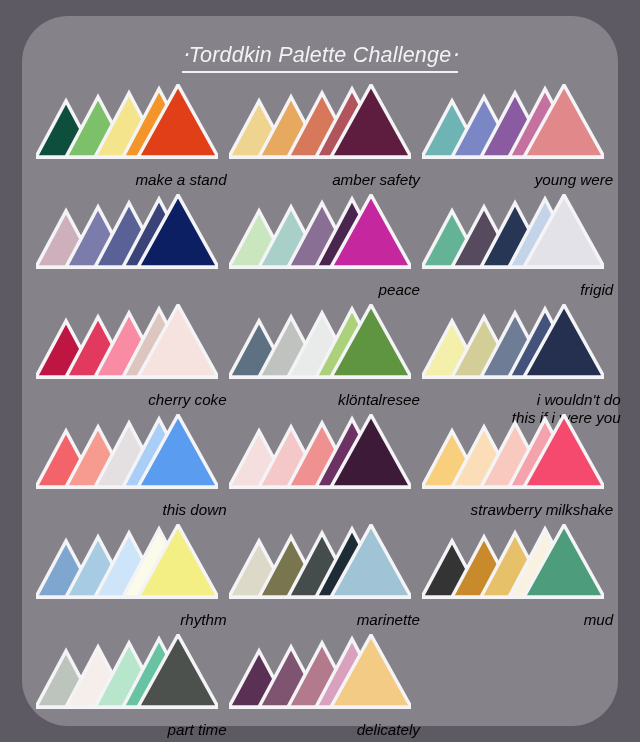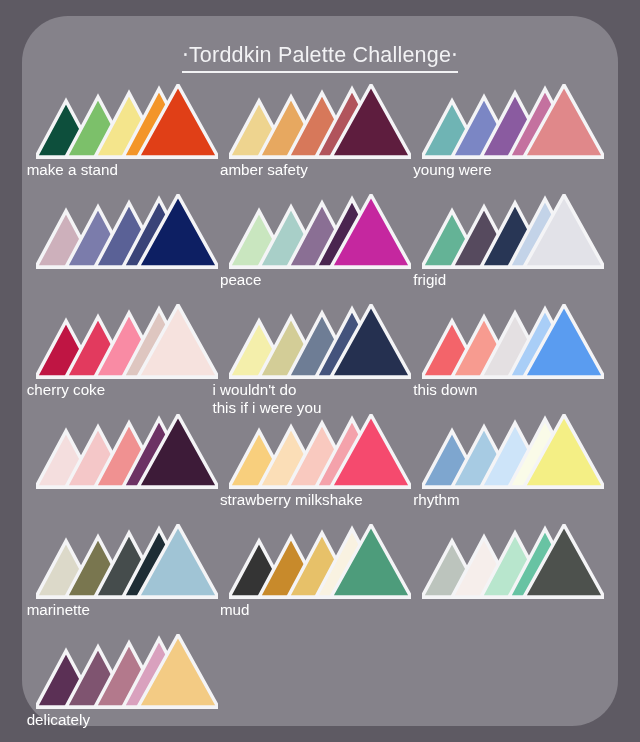--- a/index.html
+++ b/index.html
@@ -25,20 +25,21 @@
 
   
   #card {
     position: absolute;
     left: 22px;
     top: 16px;
     width: 596px;
     height: 710px;
     background: #85828a;
     border-radius: 46px;
+    font-style: italic;
   }
 
   
   #title-wrap {
     position: absolute;
     left: 0;
     top: 26px;
     width: 596px;
     text-align: center;
   }
@@ -72,25 +73,25 @@
   }
 
   .mountains {
     position: relative;
     width: 182px;
     height: 76px;
     margin: 0 auto;
   }
 
   .pal-label {
-    margin-top: 1px;
+    margin-top: 11px;
     font-size: 15.2px;
     line-height: 17.5px;
-    color: #ffffff;
-    text-align: left;
+    color: #000000;
+    text-align: right;
     white-space: pre-line;
     width: 200px;
   }
   .pal-label.wide { width: 215px; }
 </style>
 </head>
 <body>
 
 <div id="app">
 
@@ -172,20 +173,31 @@
               <polygon points="62,13 30,73 94,73" fill="#e23a5e" stroke="#f4f4f6" stroke-width="3.5" stroke-linejoin="miter"></polygon>
               <polygon points="93,9 59,73 127,73" fill="#f98ba4" stroke="#f4f4f6" stroke-width="3.5" stroke-linejoin="miter"></polygon>
               <polygon points="123,5 87,73 159,73" fill="#dec6c0" stroke="#f4f4f6" stroke-width="3.5" stroke-linejoin="miter"></polygon>
               <polygon points="142,1 102,73 182,73" fill="#f6e2de" stroke="#f4f4f6" stroke-width="3.5" stroke-linejoin="miter"></polygon>
               <rect x="0" y="72" width="182" height="3" fill="#f4f4f6"></rect>
             </svg></div>
           <div class="pal-label">cherry coke</div>
         </div>
         <div class="palette">
           <div class="mountains"><svg width="182" height="76" viewBox="0 0 182 76">
+              <polygon points="30,17 0,73 60,73" fill="#5d7183" stroke="#f4f4f6" stroke-width="3.5" stroke-linejoin="miter"></polygon>
+              <polygon points="62,13 30,73 94,73" fill="#c0c2c0" stroke="#f4f4f6" stroke-width="3.5" stroke-linejoin="miter"></polygon>
+              <polygon points="93,9 59,73 127,73" fill="#e9eaea" stroke="#f4f4f6" stroke-width="3.5" stroke-linejoin="miter"></polygon>
+              <polygon points="123,5 87,73 159,73" fill="#abd17a" stroke="#f4f4f6" stroke-width="3.5" stroke-linejoin="miter"></polygon>
+              <polygon points="142,1 102,73 182,73" fill="#5f9440" stroke="#f4f4f6" stroke-width="3.5" stroke-linejoin="miter"></polygon>
+              <rect x="0" y="72" width="182" height="3" fill="#f4f4f6"></rect>
+            </svg></div>
+          <div class="pal-label">klöntalresee</div>
+        </div>
+        <div class="palette">
+          <div class="mountains"><svg width="182" height="76" viewBox="0 0 182 76">
               <polygon points="30,17 0,73 60,73" fill="#f4efab" stroke="#f4f4f6" stroke-width="3.5" stroke-linejoin="miter"></polygon>
               <polygon points="62,13 30,73 94,73" fill="#d3cd97" stroke="#f4f4f6" stroke-width="3.5" stroke-linejoin="miter"></polygon>
               <polygon points="93,9 59,73 127,73" fill="#6e7d95" stroke="#f4f4f6" stroke-width="3.5" stroke-linejoin="miter"></polygon>
               <polygon points="123,5 87,73 159,73" fill="#44537c" stroke="#f4f4f6" stroke-width="3.5" stroke-linejoin="miter"></polygon>
               <polygon points="142,1 102,73 182,73" fill="#253050" stroke="#f4f4f6" stroke-width="3.5" stroke-linejoin="miter"></polygon>
               <rect x="0" y="72" width="182" height="3" fill="#f4f4f6"></rect>
             </svg></div>
           <div class="pal-label wide">i wouldn't do
 this if i were you</div>
         </div>
@@ -256,20 +268,21 @@
         </div>
         <div class="palette">
           <div class="mountains"><svg width="182" height="76" viewBox="0 0 182 76">
               <polygon points="30,17 0,73 60,73" fill="#bcc4bd" stroke="#f4f4f6" stroke-width="3.5" stroke-linejoin="miter"></polygon>
               <polygon points="62,13 30,73 94,73" fill="#f6eeeb" stroke="#f4f4f6" stroke-width="3.5" stroke-linejoin="miter"></polygon>
               <polygon points="93,9 59,73 127,73" fill="#b8e6cd" stroke="#f4f4f6" stroke-width="3.5" stroke-linejoin="miter"></polygon>
               <polygon points="123,5 87,73 159,73" fill="#68c3a3" stroke="#f4f4f6" stroke-width="3.5" stroke-linejoin="miter"></polygon>
               <polygon points="142,1 102,73 182,73" fill="#4d514d" stroke="#f4f4f6" stroke-width="3.5" stroke-linejoin="miter"></polygon>
               <rect x="0" y="72" width="182" height="3" fill="#f4f4f6"></rect>
             </svg></div>
+          <div class="pal-label">part time</div>
         </div>
         <div class="palette">
           <div class="mountains"><svg width="182" height="76" viewBox="0 0 182 76">
               <polygon points="30,17 0,73 60,73" fill="#5b3055" stroke="#f4f4f6" stroke-width="3.5" stroke-linejoin="miter"></polygon>
               <polygon points="62,13 30,73 94,73" fill="#7f5470" stroke="#f4f4f6" stroke-width="3.5" stroke-linejoin="miter"></polygon>
               <polygon points="93,9 59,73 127,73" fill="#b3798c" stroke="#f4f4f6" stroke-width="3.5" stroke-linejoin="miter"></polygon>
               <polygon points="123,5 87,73 159,73" fill="#d9a1be" stroke="#f4f4f6" stroke-width="3.5" stroke-linejoin="miter"></polygon>
               <polygon points="142,1 102,73 182,73" fill="#f3cb84" stroke="#f4f4f6" stroke-width="3.5" stroke-linejoin="miter"></polygon>
               <rect x="0" y="72" width="182" height="3" fill="#f4f4f6"></rect>
             </svg></div>

